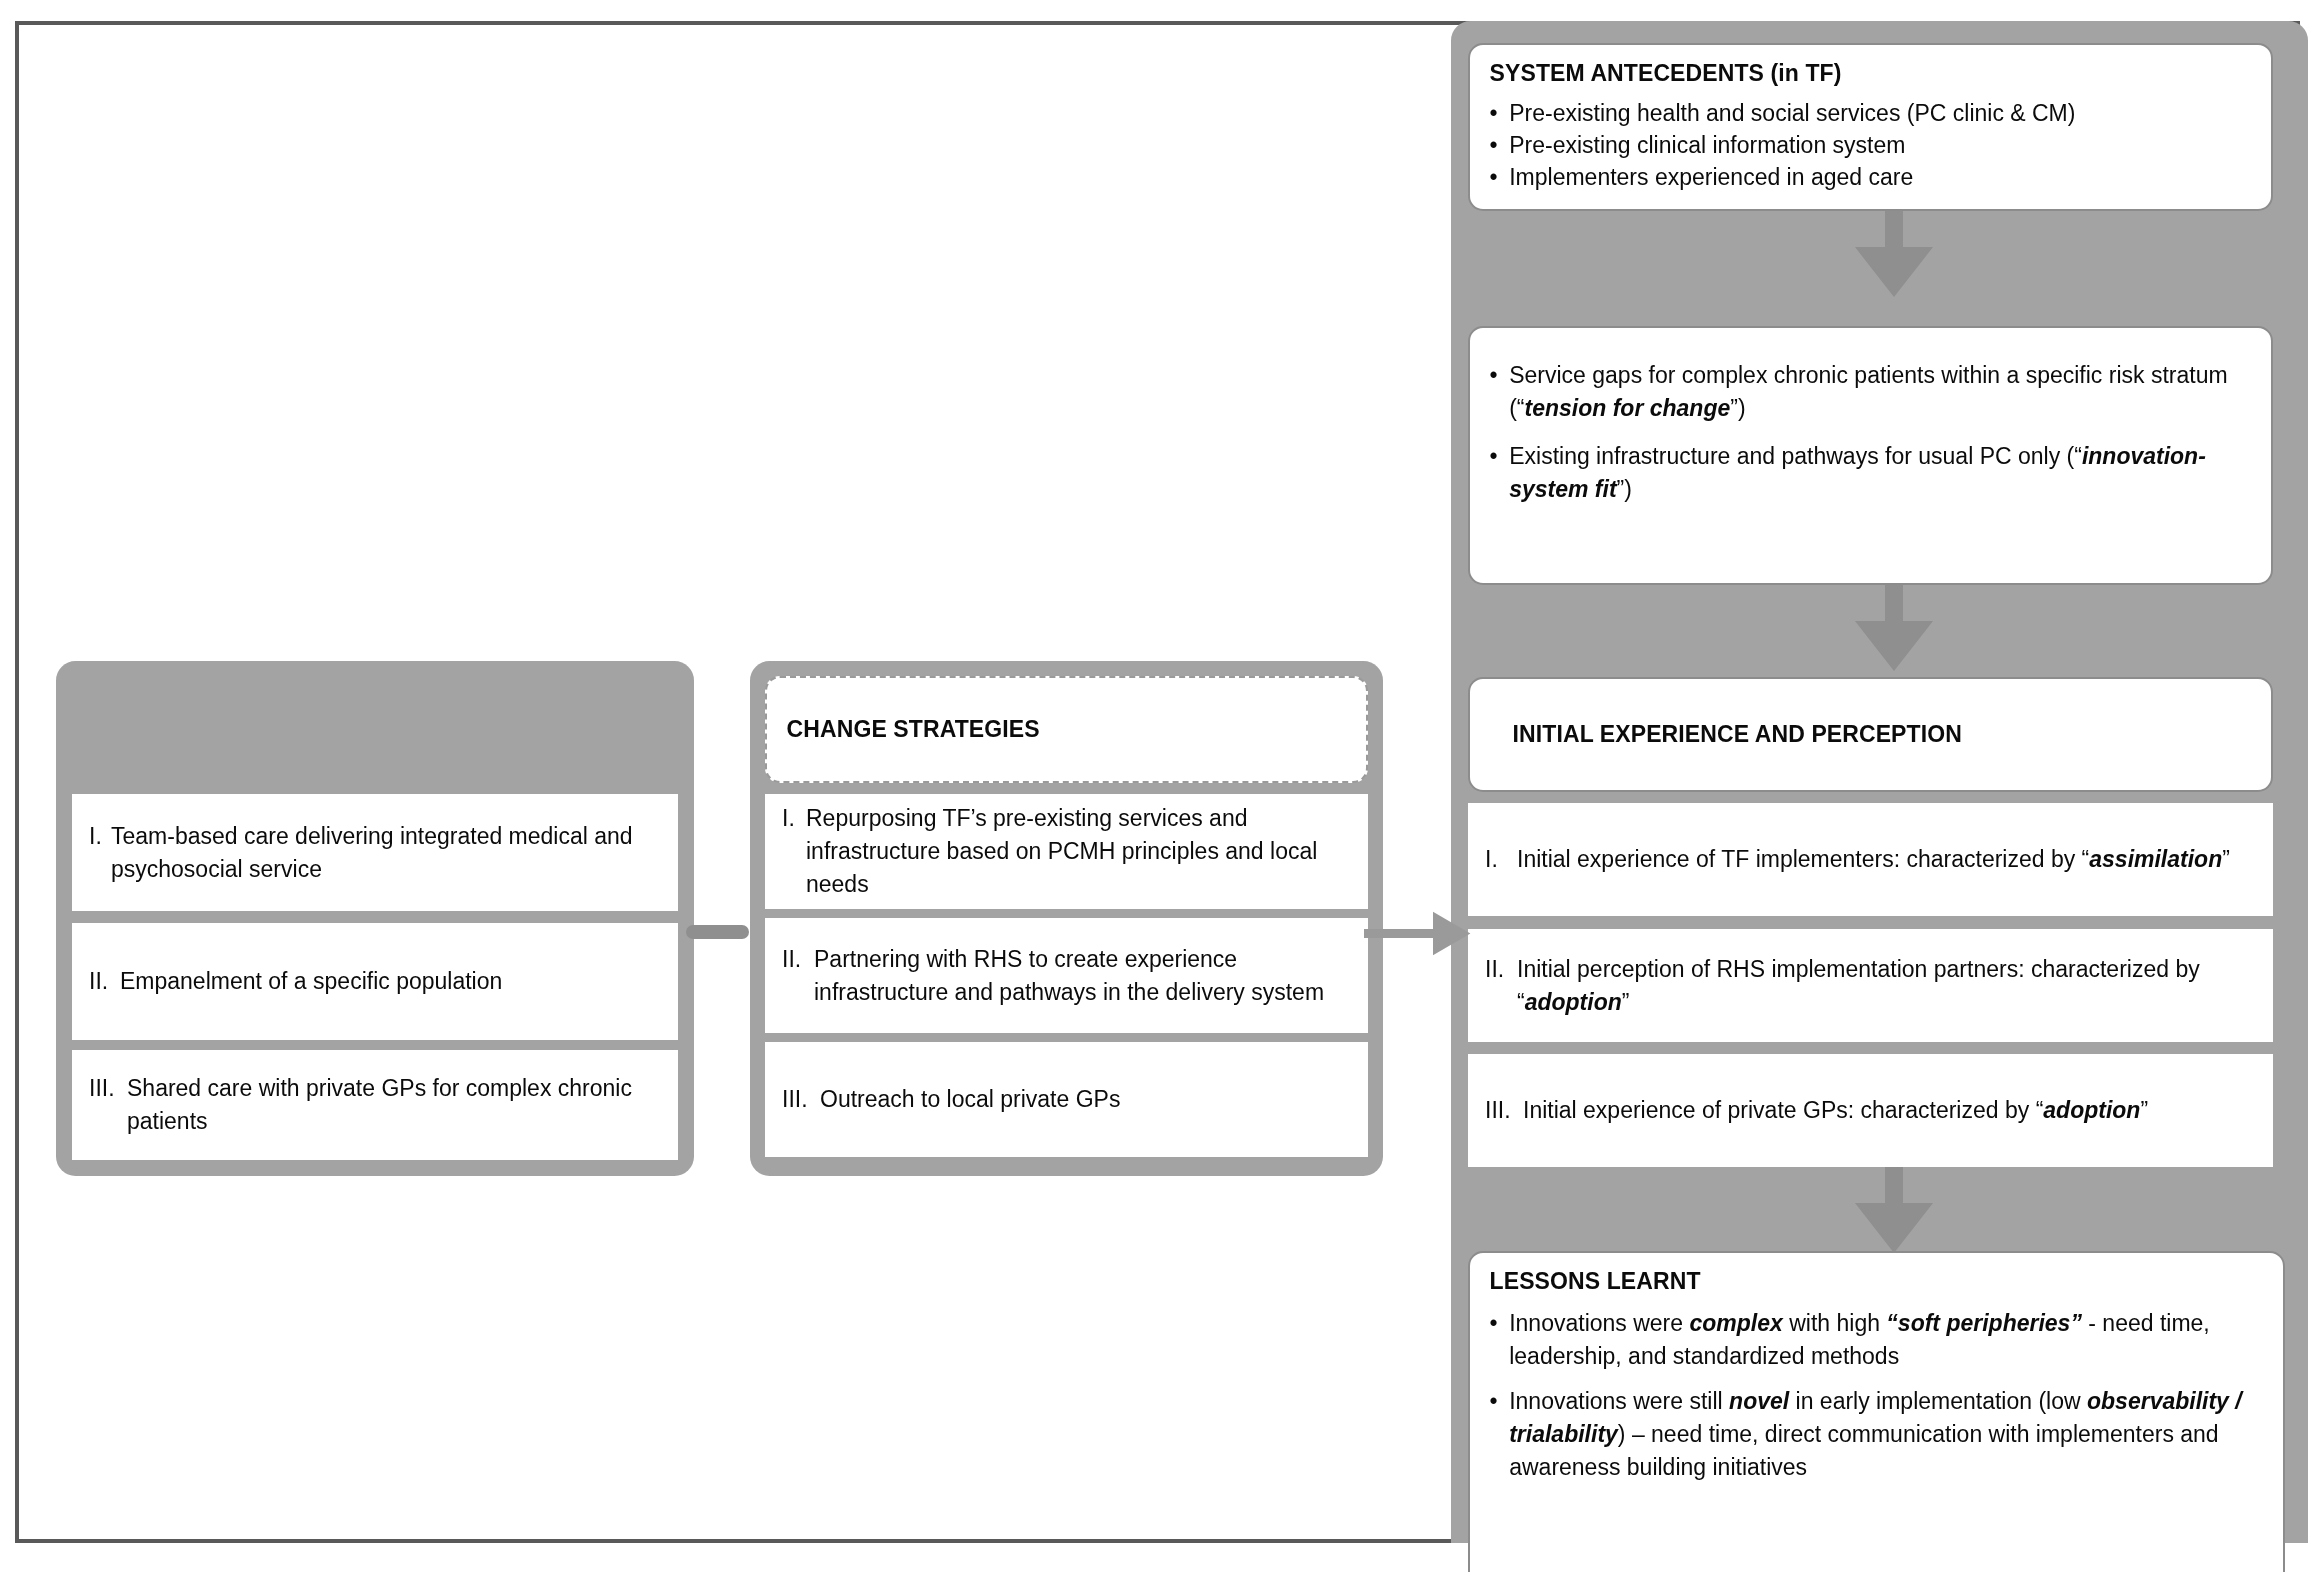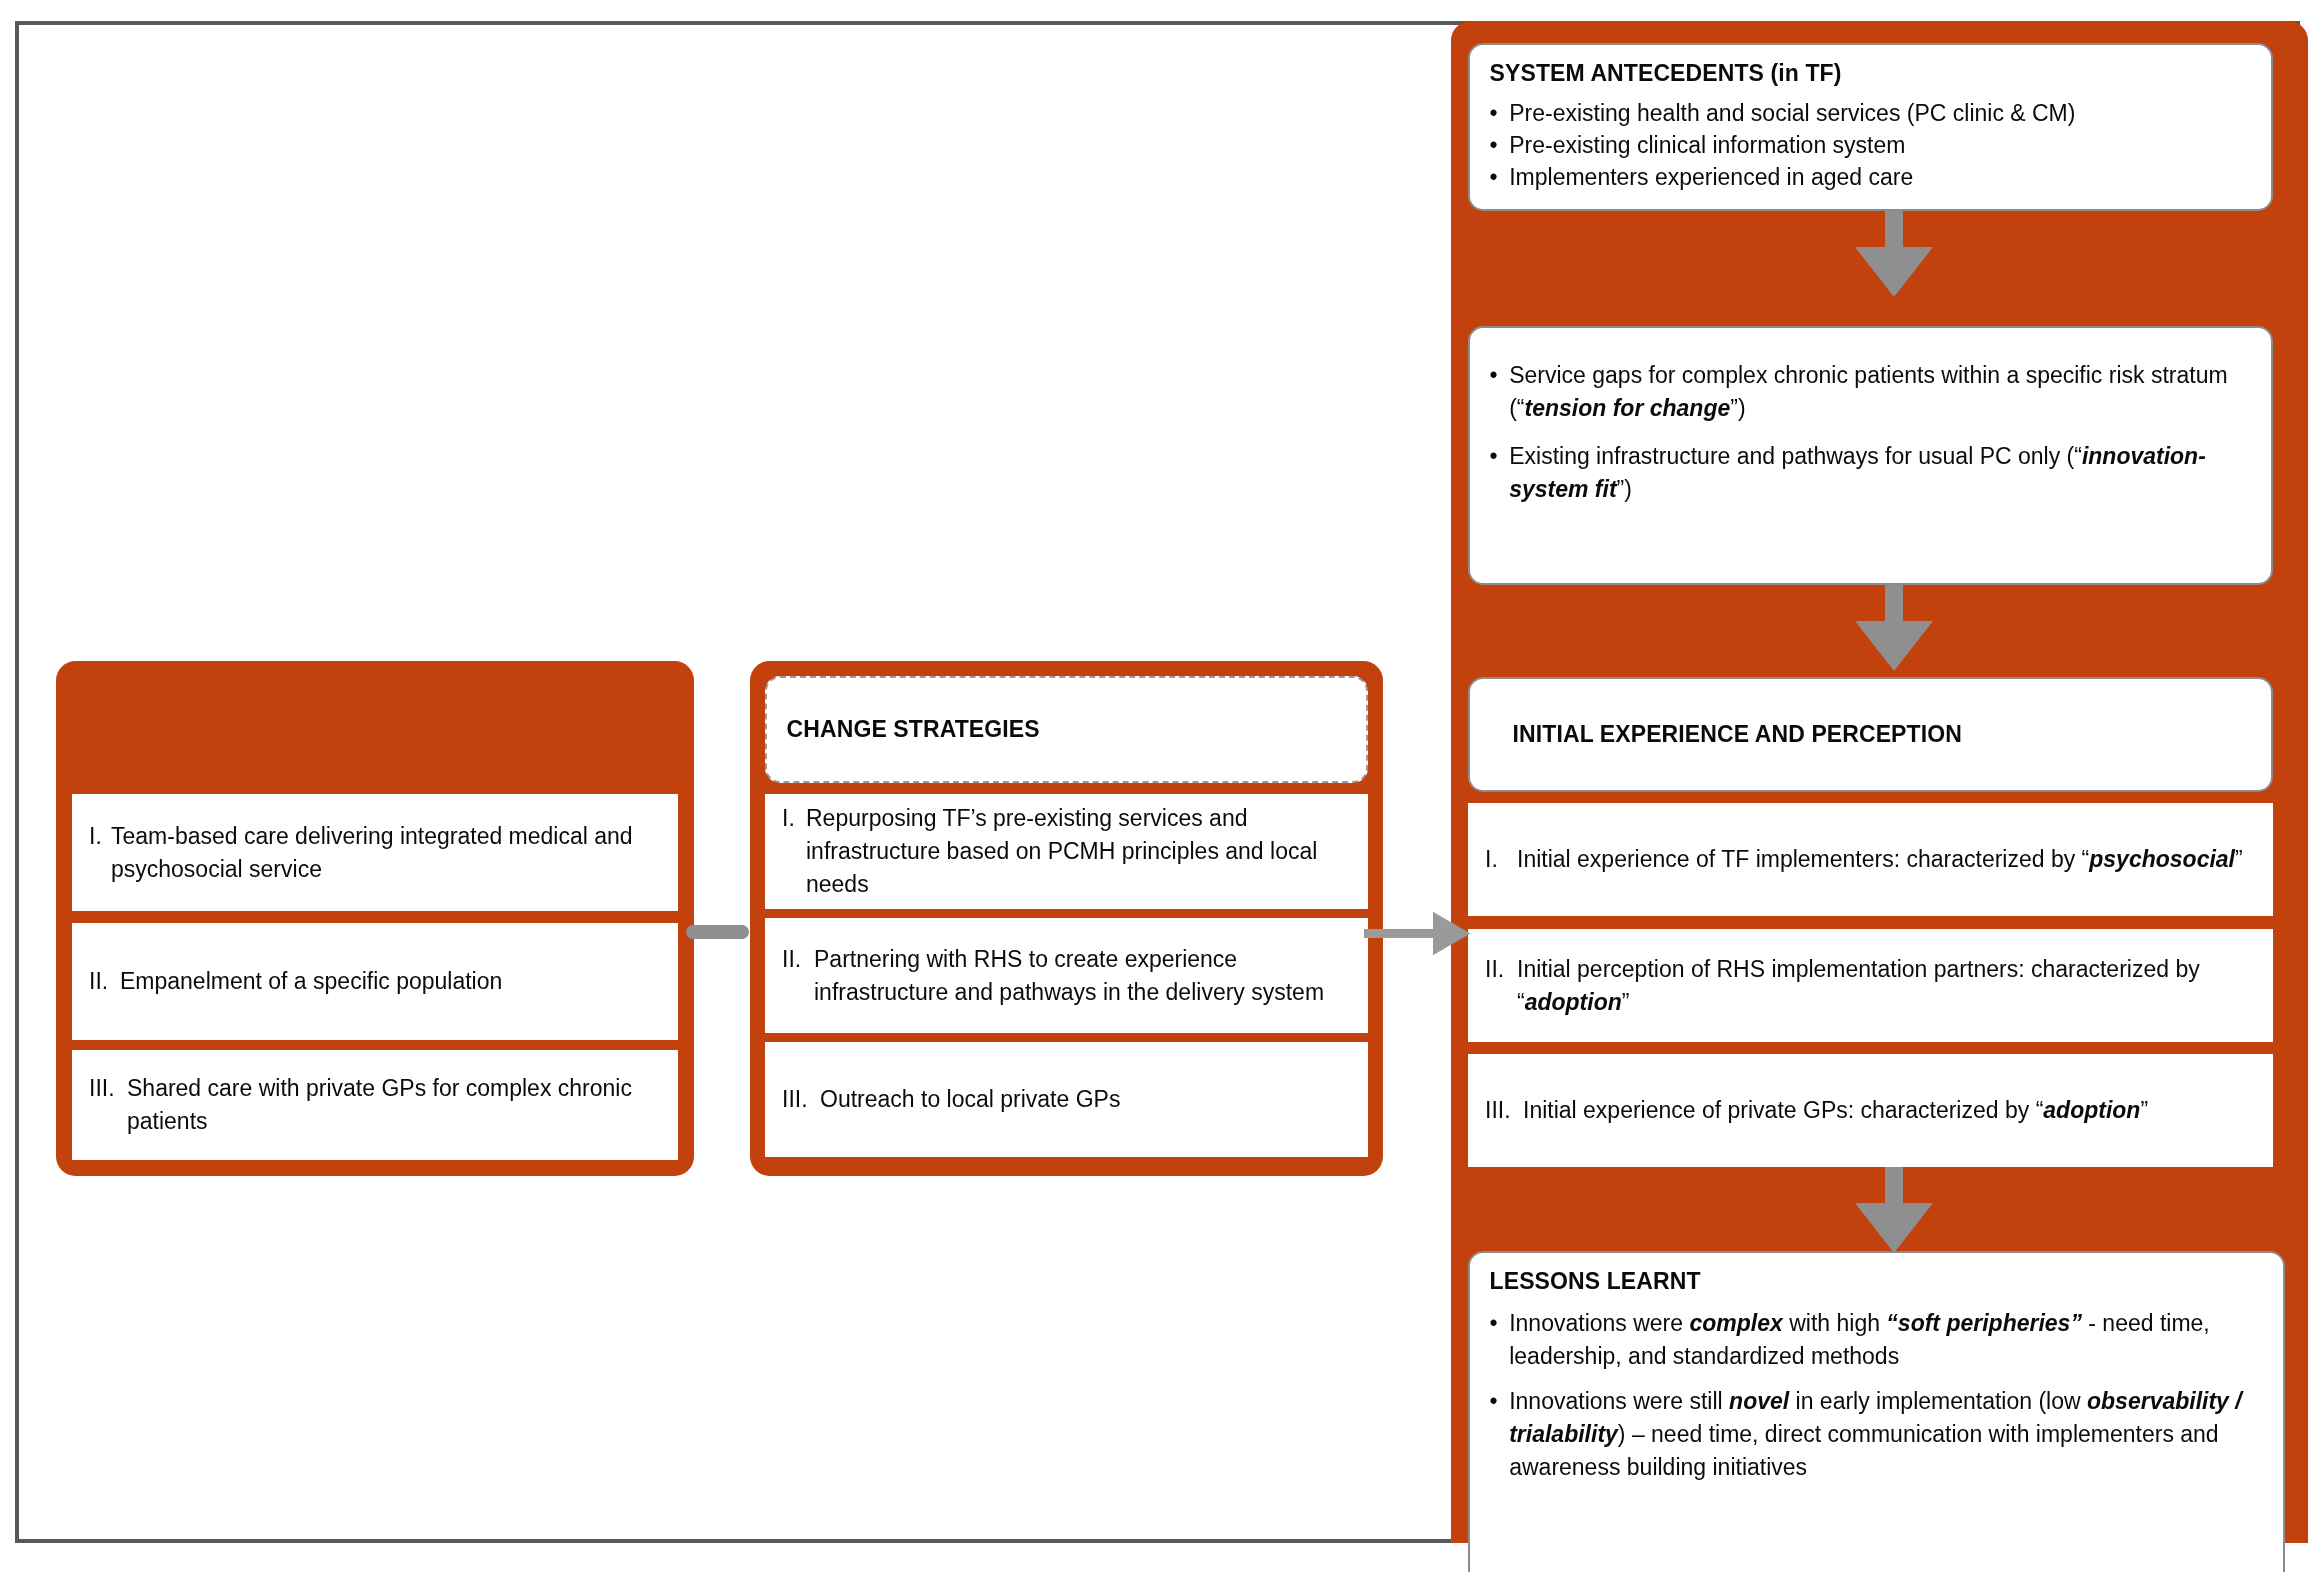--- a/index.html
+++ b/index.html
@@ -22,21 +22,21 @@
     width: 2285px;
     height: 1522px;
     border: 4px solid #595959;
     box-sizing: border-box;
     background: #ffffff;
   }
 
   
   .panel {
     position: absolute;
-    background: #c2410c;
+    background: #a3a3a3;
     border-radius: 19.6px;
     box-sizing: border-box;
   }
 
   
   .header-card {
     position: absolute;
     background: #ffffff;
     border: 2.9px solid #8c8c8c;
     border-radius: 15px;
@@ -165,21 +165,21 @@
     </svg>
 
     <div class="header-card" style="left:17px; top:656px; width:805px; height:115px;padding-left:23px;">
       <div class="htext fs-head">INITIAL EXPERIENCE AND PERCEPTION</div>
     </div>
 
     <div class="item" style="left:17px; top:782px; width:805px; height:113px;">
       <div class="itext fs-body-2">
         <span class="hang">
           <span class="num" style="width:32px;">I.</span>
-          <span class="htxt"><span>Initial experience of TF implementers: characterized by “</span><i>psychosocial</i><span>”</span></span>
+          <span class="htxt"><span>Initial experience of TF implementers: characterized by “</span><i>assimilation</i><span>”</span></span>
         </span>
       </div>
     </div>
 
     <div class="item" style="left:17px; top:908px; width:805px; height:113px;">
       <div class="itext fs-body-2">
         <span class="hang">
           <span class="num" style="width:32px;">II.</span>
           <span class="htxt"><span>Initial perception of RHS implementation partners: characterized by “</span><i>adoption</i><span>”</span></span>
         </span>

